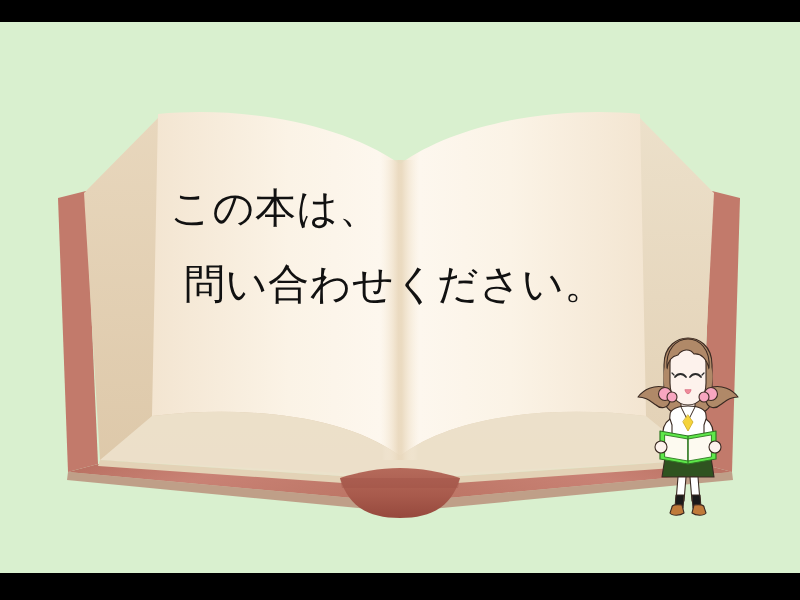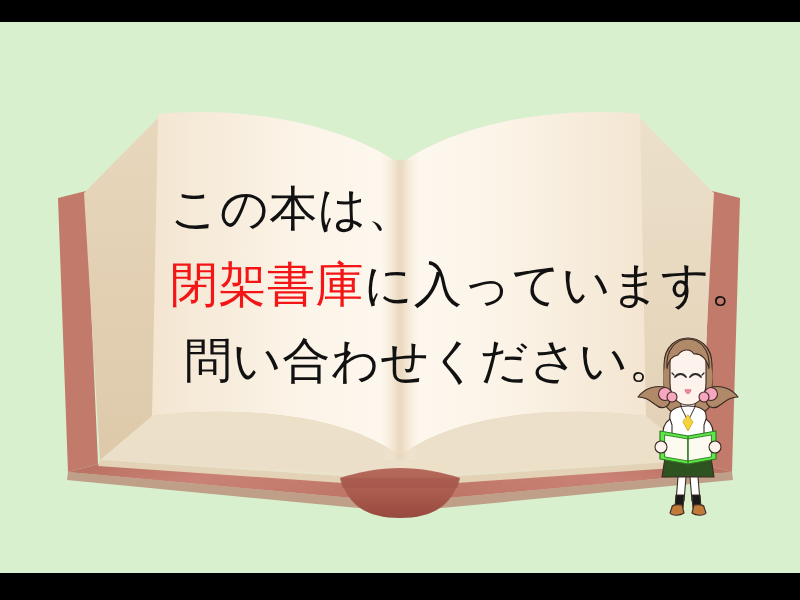--- a/index.html
+++ b/index.html
@@ -62,21 +62,21 @@
   }
 
   
   #text-block {
     position: absolute;
     left: 130px;
     top: 110px;
     width: 560px;
     color: #111111;
     font-family: "DejaVu Sans", "Liberation Sans", sans-serif;
-    font-size: 48px;
+    font-size: 41px;
     line-height: 76px;
     letter-spacing: 0.5px;
     font-weight: 400;
     white-space: nowrap;
   }
   .tline { display: block; height: 76px; }
   .tline.indent { padding-left: 14px; }
   .red { color: #f41616; }
 
   
@@ -166,23 +166,20 @@
 
         <path d="M 300 418 C 318 412 340 408 360 408 C 380 408 402 412 420 418
                  C 412 446 392 458 360 458 C 328 458 308 446 300 418 Z" fill="url(#gSpine)"></path>
         <path d="M 300 418 L 420 418 L 418 428 L 302 428 Z" fill="#9d5044" opacity="0.35"></path>
       </svg>
 
       <div id="text-block">
         <span class="tline">
           <span>この本は、</span>
         </span>
-        <span class="tline">
-          <span class="red">閉架書庫</span><span>に入っています。</span>
-        </span>
         <span class="tline indent">
           <span>問い合わせください。</span>
         </span>
       </div>
 
       <div id="girl">
         <svg viewBox="0 0 108 186" width="108" height="186" xmlns="http://www.w3.org/2000/svg">
           <g stroke="#3a2a22" stroke-width="1.1" stroke-linejoin="round" stroke-linecap="round">
 
             <path d="M30 30 C30 10 44 3 54 3 C64 3 78 10 78 30 L78 62 C78 74 70 80 54 80 C38 80 30 74 30 62 Z" fill="#b08968"></path>

